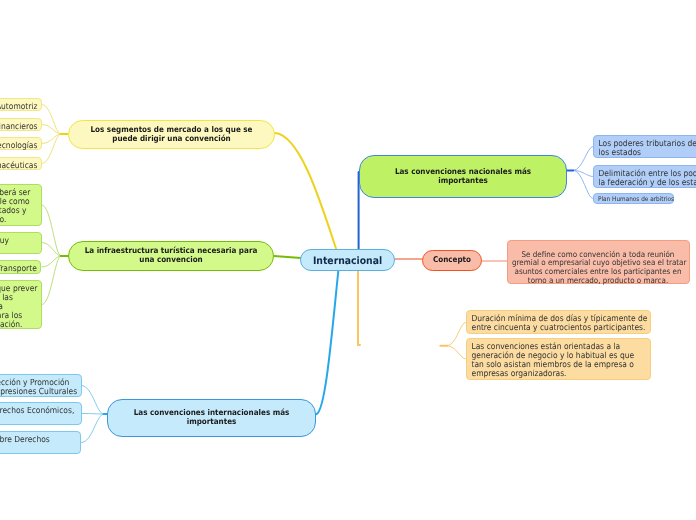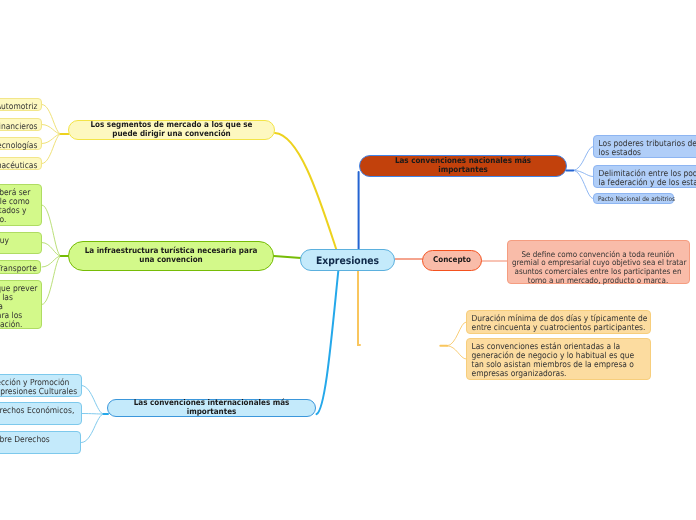--- a/index.html
+++ b/index.html
@@ -56,23 +56,23 @@
       <path d="M573.2,170.4 C583.1,170.4 586.664,146.5 593,146.5" fill="none" stroke="#90B8F3" stroke-width="1" stroke-linecap="round"></path>
       <path d="M573.2,170.4 C583.1,170.4 586.664,176.5 593,176.5" fill="none" stroke="#90B8F3" stroke-width="1" stroke-linecap="round"></path>
       <path d="M573.2,170.4 C583.1,170.4 586.664,198.5 593,198.5" fill="none" stroke="#90B8F3" stroke-width="1" stroke-linecap="round"></path>
       <path d="M566.4,170.4 L573.2,170.4" fill="none" stroke="#2464D2" stroke-width="2" stroke-linecap="round"></path>
       <path d="M482,261 L507,261" fill="none" stroke="#F2876A" stroke-width="1.2" stroke-linecap="round"></path>
       <path d="M447.1,345.8 C456.55,345.8 459.952,322 466,322" fill="none" stroke="#F9CE78" stroke-width="1" stroke-linecap="round"></path>
       <path d="M447.1,345.8 C456.55,345.8 459.952,359 466,359" fill="none" stroke="#F9CE78" stroke-width="1" stroke-linecap="round"></path>
       <path d="M440.3,345.8 L447.1,345.8" fill="none" stroke="#F9C65E" stroke-width="2" stroke-linecap="round"></path>
     </svg>
   <div class="node" id="n-root">
-    <span>Expresiones</span>
+    <span>Internacional</span>
   </div>
-<div class="node head" style="left: 68px; top: 120px; width: 207px; height: 20px; border-radius: 15px; background: rgb(253, 248, 192); border-color: rgb(243, 228, 70);">
+<div class="node head" style="left: 68px; top: 120px; width: 207px; height: 29px; border-radius: 15px; background: rgb(253, 248, 192); border-color: rgb(243, 228, 70);">
       <span>Los segmentos de mercado a los que se
 puede dirigir una convención</span>
     </div>
     <div class="leaf" style="top: 98px; height: 13px; background: rgb(253, 248, 192); border-color: rgb(242, 230, 138); width: 51.7px; left: -9.6px;">Automotriz</div>
     <div class="leaf" style="top: 118px; height: 13px; background: rgb(253, 248, 192); border-color: rgb(242, 230, 138); width: 52.5px; left: -10.4px;">Financieros</div>
     <div class="leaf" style="top: 137px; height: 13px; background: rgb(253, 248, 192); border-color: rgb(242, 230, 138); width: 53.7px; left: -11.6px;">Tecnologías</div>
     <div class="leaf" style="top: 157px; height: 13px; background: rgb(253, 248, 192); border-color: rgb(242, 230, 138); width: 64.6px; left: -22.5px;">Farmacéuticas</div>
     <div class="node head" style="left: 68px; top: 241px; width: 206px; height: 30px; border-radius: 15px; background: rgb(211, 249, 138); border-color: rgb(118, 188, 6);">
       <span>La infraestructura turística necesaria para
 una convencion</span>
@@ -82,39 +82,39 @@
 ser conectados y
 aeropuerto.</div>
     <div class="leaf" style="top: 232px; height: 22px; background: rgb(211, 249, 138); border-color: rgb(175, 220, 99); width: 86.1px; left: -44.1px;">Hoteles muy
 buena</div>
     <div class="leaf" style="top: 260px; height: 14px; background: rgb(211, 249, 138); border-color: rgb(175, 220, 99); width: 49.6px; left: -8.6px;">Transporte</div>
     <div class="leaf" style="top: 280px; height: 49px; background: rgb(211, 249, 138); border-color: rgb(175, 220, 99); width: 84.5px; left: -42.5px;">Se tiene que prever
 con todas las
 servicios a
 ofrecer para los
 la organización.</div>
-    <div class="node head" style="left: 107px; top: 399px; width: 209px; height: 18px; border-radius: 15px; background: rgb(196, 234, 251); border-color: rgb(59, 151, 219); text-align: center;">
+    <div class="node head" style="left: 107px; top: 399px; width: 209px; height: 38px; border-radius: 15px; background: rgb(196, 234, 251); border-color: rgb(59, 151, 219); text-align: center;">
       <span>Las convenciones internacionales más
 importantes</span>
     </div>
     <div class="leaf" style="top: 374px; height: 23px; background: rgb(196, 234, 251); border-color: rgb(125, 201, 236); width: 184.5px; left: -103px;">Convención sobre la Protección y Promoción
 de la Diversidad de las Expresiones Culturales</div>
     <div class="leaf" style="top: 402px; height: 23px; background: rgb(196, 234, 251); border-color: rgb(125, 201, 236); width: 184.3px; left: -102.8px;">Pacto Internacional de Derechos Económicos,
 Sociales y Culturales</div>
     <div class="leaf" style="top: 431px; height: 23px; background: rgb(196, 234, 251); border-color: rgb(125, 201, 236); width: 180.4px; left: -99.1px;">Declaración Universal sobre Derechos
 Humanos</div>
-    <div class="node head" style="left: 359px; top: 155px; width: 208px; height: 22px; border-radius: 15px; background: #c2410c; border-color: rgb(64, 132, 232);">
+    <div class="node head" style="left: 359px; top: 155px; width: 208px; height: 43px; border-radius: 15px; background: #bef264; border-color: rgb(64, 132, 232);">
       <span>Las convenciones nacionales más
 importantes</span>
     </div>
     <div class="leaf" style="top: 135px; height: 23px; background: rgb(176, 206, 248); border-color: rgb(141, 181, 242); width: 184px; left: 593px;">Los poderes tributarios de la federación y de
 los estados</div>
     <div class="leaf" style="top: 165px; height: 23px; background: rgb(176, 206, 248); border-color: rgb(141, 181, 242); width: 184px; left: 593px;">Delimitación entre los poderes tributarios de
 la federación y de los estados</div>
-    <div class="leaf" style="top: 192.8px; height: 11.5px; background: rgb(176, 206, 248); border-color: rgb(141, 181, 242); font-size: 6.4px; line-height: 6.5px; padding-top: 2.4px; width: 81px; left: 592.5px;">Pacto Nacional de arbitrios</div>
+    <div class="leaf" style="top: 192.8px; height: 11.5px; background: rgb(176, 206, 248); border-color: rgb(141, 181, 242); font-size: 6.4px; line-height: 6.5px; padding-top: 2.4px; width: 81px; left: 592.5px;">Plan Humanos de arbitrios</div>
     <div class="node head" style="left: 422px; top: 250px; width: 60px; height: 21px; border-radius: 11px; background: rgb(249, 188, 169); border-color: rgb(244, 81, 30);">
       <span>Concepto</span>
     </div>
     <div class="leaf" style="top: 239.5px; height: 44.5px; background: rgb(249, 188, 169); border-color: rgb(245, 157, 128); font-size: 7.95px; line-height: 8.8px; padding-top: 10px; text-align: center; width: 183px; left: 506.5px;">Se define como convención a toda reunión
 gremial o empresarial cuyo objetivo sea el tratar
 asuntos comerciales entre los participantes en
 torno a un mercado, producto o marca.</div>
     <div class="leaf" style="top: 310px; height: 24px; background: rgb(252, 220, 160); border-color: rgb(247, 206, 124); width: 185px; left: 466px;">Duración mínima de dos días y típicamente de
 entre cincuenta y cuatrocientos participantes.</div>
     <div class="leaf" style="top: 338px; height: 42px; background: rgb(252, 220, 160); border-color: rgb(247, 206, 124); width: 185px; left: 466px;">Las convenciones están orientadas a la

